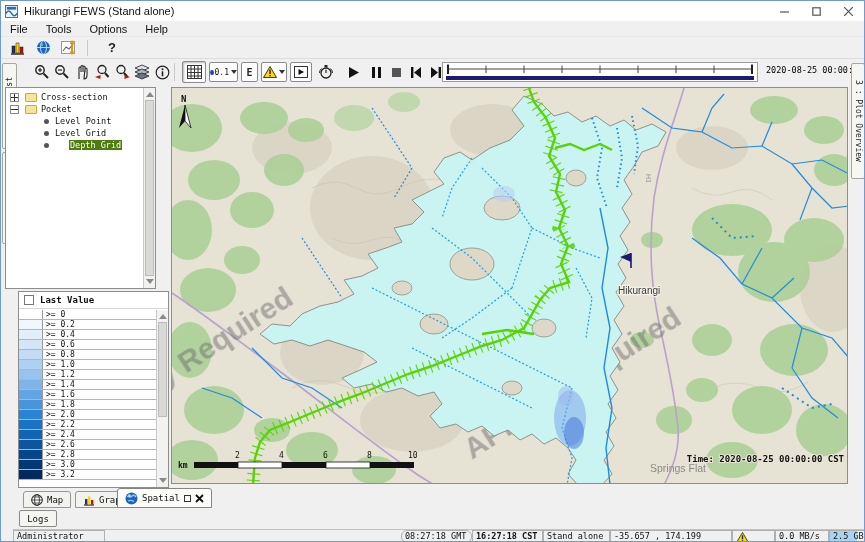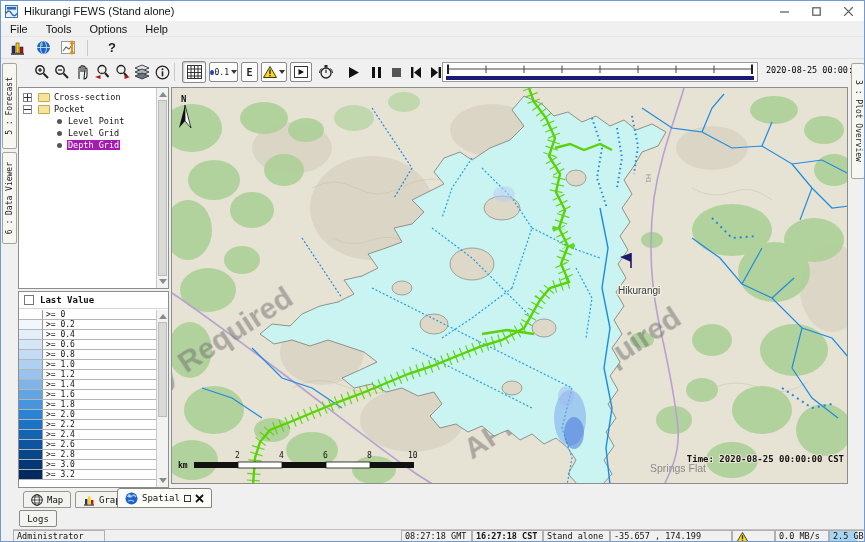--- a/index.html
+++ b/index.html
@@ -40,30 +40,30 @@
              font-size:8.5px; color:#000; white-space:nowrap; }
 
   
   .vtab { position:absolute; background:#f7f7f2; border:1px solid #a6a69e; border-radius:2px;
           font-family:"DejaVu Sans Mono", monospace; font-size:8px; color:#222; text-align:center;
           display:flex; align-items:center; justify-content:center; }
   .vtab.left span { writing-mode:vertical-rl; transform:rotate(180deg); white-space:nowrap; }
   .vtab.right span { writing-mode:vertical-rl; white-space:nowrap; }
 
   
-  .tree-panel { position:absolute; left:17px; top:86px; width:151px; height:202px; background:#fff;
+  .tree-panel { position:absolute; left:4px; top:86px; width:151px; height:202px; background:#fff;
                 border:1px solid #8d8d8d; font-family:"DejaVu Sans Mono", monospace; font-size:8.5px; color:#111; }
   .tree-row { position:relative; height:12px; display:flex; align-items:center; white-space:nowrap; }
   .expander { position:absolute; left:4px; width:9px; height:9px; border:1px solid #888; background:#fff;
               display:flex; align-items:center; justify-content:center; }
   .folder { position:absolute; left:19px; width:12px; height:9px; background:#f7e49c; border:1px solid #c8a84b; border-radius:1px; }
   .bullet { position:absolute; left:38px; width:5px; height:5px; border-radius:50%; background:#555; }
   .t-label-root { position:absolute; left:35px; }
   .t-label-child { position:absolute; left:48px; padding:0 1px; }
-  .sel { background:#a21caf; color:#fff; }
+  .sel { background:#4d7c0f; color:#fff;margin-left:15px; }
   .vscroll { position:absolute; right:0; top:0; bottom:0; width:12px; background:#f2f2f0; border-left:1px solid #c9c9c9; }
   .vscroll .thumb { position:absolute; left:1px; right:1px; background:#d9d9d6; border:1px solid #bcbcba; }
   .arr { position:absolute; left:2px; width:0; height:0; border-left:4px solid transparent; border-right:4px solid transparent; }
   .arr.up { top:4px; border-bottom:5px solid #8a8a8a; }
   .arr.dn { bottom:4px; border-top:5px solid #8a8a8a; }
 
   
   .legend-panel { position:absolute; left:17px; top:290px; width:151px; height:197px; background:#fff;
                   border:1px solid #8d8d8d; font-family:"DejaVu Sans Mono", monospace; overflow:hidden; }
   .lv-row { height:17px; display:flex; align-items:center; border-bottom:1px solid #d7d7d7;font-weight:bold; }
@@ -630,21 +630,21 @@
   </div>
 
   <div class="logs-btn">
     <span>Logs</span>
   </div>
 
   <div class="statusbar">
     <div class="seg" style="left:0; width:92px;">
       <span class="txt">Administrator</span>
     </div>
-    <div class="seg" style="left:388px; width:71px;">
+    <div class="seg" style="left:388px; width:71px;border-radius:6px;">
       <span class="txt">08:27:18 GMT</span>
     </div>
     <div class="seg" style="left:459px; width:71px;font-weight:bold;">
       <span class="txt">16:27:18 CST</span>
     </div>
     <div class="seg" style="left:530px; width:67px;">
       <span class="txt">Stand alone</span>
     </div>
     <div class="seg" style="left:597px; width:122px;">
       <span class="txt">-35.657 , 174.199</span>

